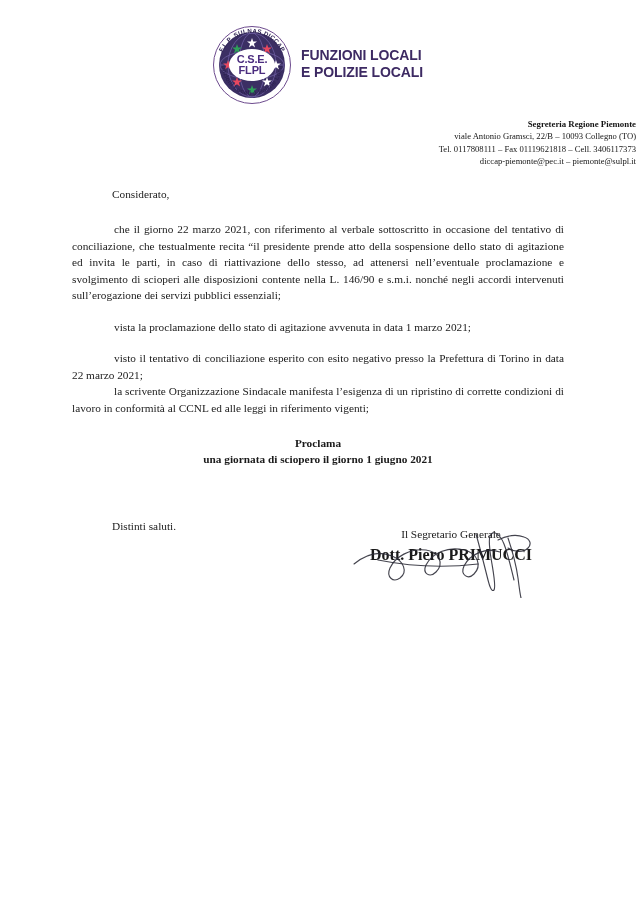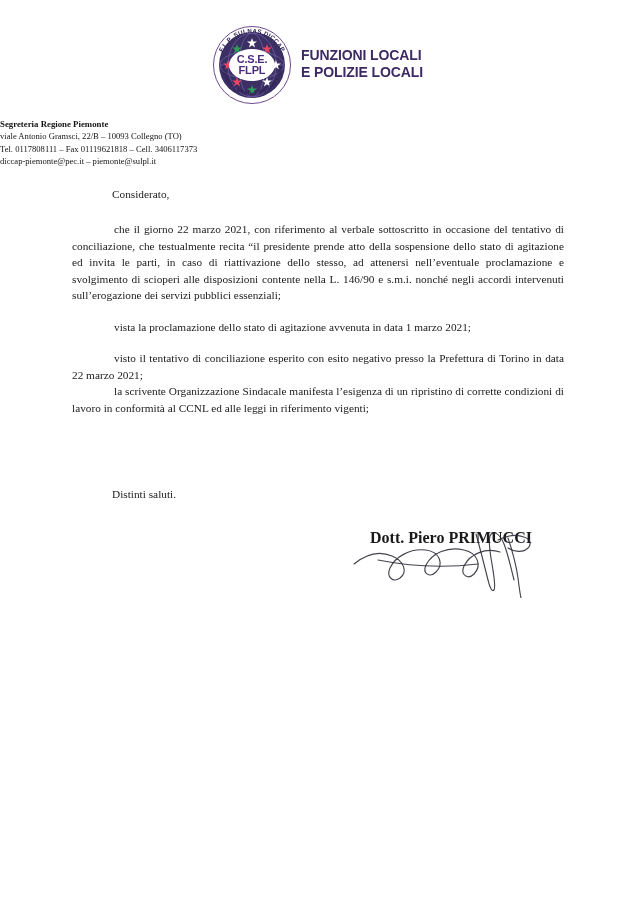--- a/index.html
+++ b/index.html
@@ -112,21 +112,21 @@
     letter-spacing: -0.1px;
     padding-bottom: 2px;
   }
 
   
   .address-block {
     position: absolute;
     left: 0;
     top: 118px;
     width: 636px;
-    text-align: left;
+    text-align: right;
     font-size: 8.6px;
     line-height: 1.42;
     color: #141414;
   }
   .address-block .addr-title {
     font-weight: bold;
     font-size: 8.8px;
   }
 
   
@@ -283,32 +283,37 @@
     <p class="indent">vista la proclamazione dello stato di agitazione avvenuta in data 1 marzo 2021;</p>
 
     <div class="gap-md"></div>
 
     <p class="indent">visto il tentativo di conciliazione esperito con esito negativo presso la Prefettura di Torino in data 22 marzo 2021;</p>
 
     <p class="indent">la scrivente Organizzazione Sindacale manifesta l’esigenza di un ripristino di corrette condizioni di lavoro in conformità al CCNL ed alle leggi in riferimento vigenti;</p>
 
     <div class="gap-lg"></div>
 
+    <div class="proclama-block">
+      <div>Proclama</div>
+      <div class="proclama-line2">una giornata di sciopero  il giorno 1 giugno 2021</div>
+    </div>
 
     <div class="gap-lg"></div>
 
 
     <div class="gap-lg"></div>
     <div class="gap-sm"></div>
 
     <p class="closing-indent">Distinti saluti.</p>
   </div>
 
   <div class="signature-area">
     <div class="sig-labels">
+      <div>Il Segretario Generale</div>
       <div class="sig-name">Dott. Piero PRIMUCCI</div>
     </div>
     <svg class="sig-scrawl" viewBox="0 0 220 78">
       <path d="M6,44 C18,34 30,30 44,36 C56,41 60,52 52,58 C45,63 38,57 42,48
                C47,37 62,28 78,30 C92,32 96,44 88,52 C82,58 74,54 78,45
                C84,33 100,26 116,30 C130,33 134,46 126,54 C120,60 112,55 116,46
                C122,34 138,27 152,32"></path>
       <path d="M128,14 C132,28 136,44 140,60 C142,68 144,72 146,70 C148,67 146,56 144,44
                C142,32 140,22 142,16 C145,9 152,14 156,24 C160,34 163,48 166,60"></path>
       <path d="M160,18 C164,30 168,44 170,58 C171,66 172,74 173,78"></path>

